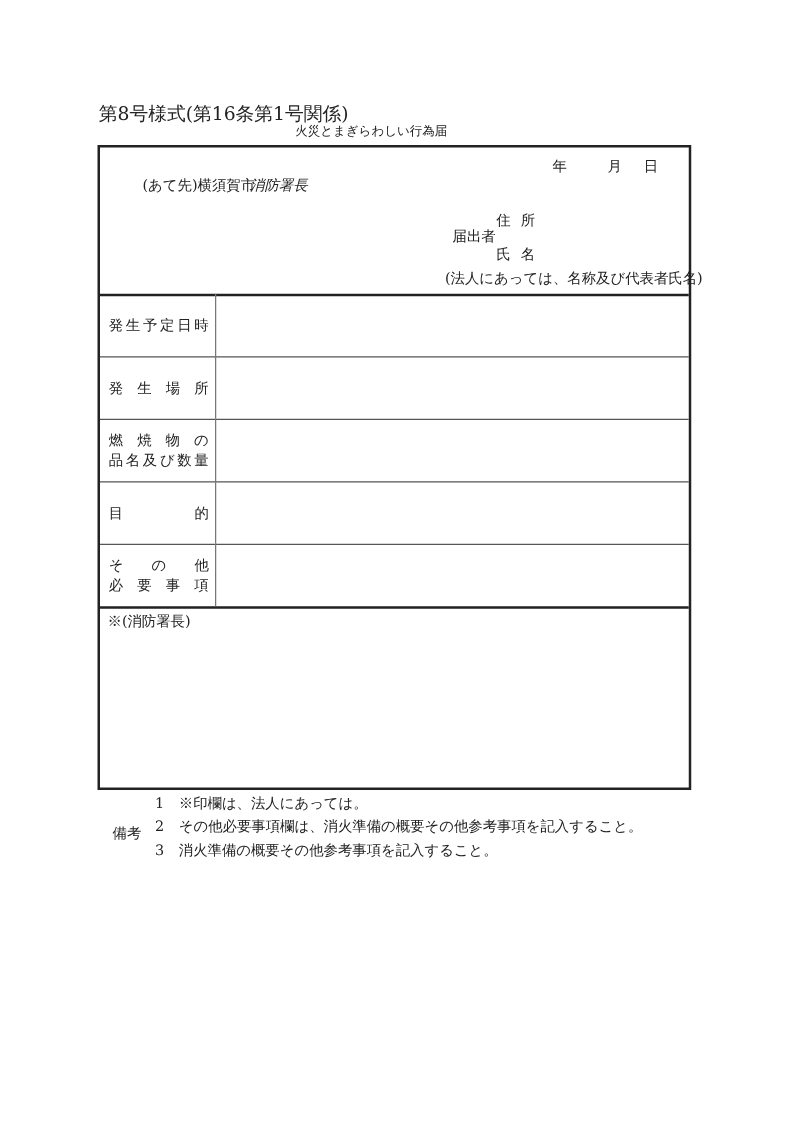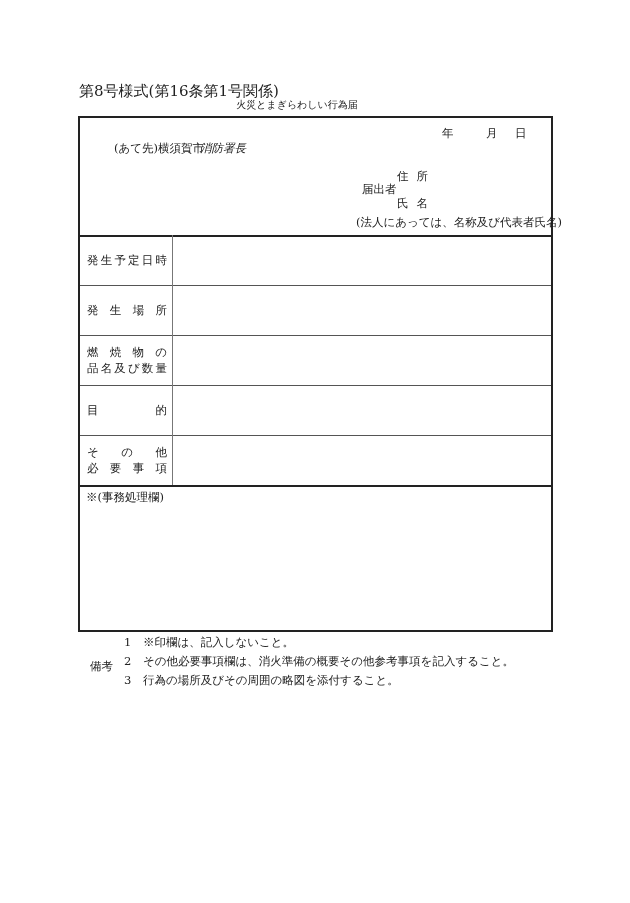--- a/index.html
+++ b/index.html
@@ -156,25 +156,25 @@
             <span>要</span>
             <span>事</span>
             <span>項</span>
           </div>
         </div>
         <div class="value-cell"></div>
       </div>
     </div>
 
   <div class="office-section">
-    <span class="office-label">※(事務処理欄)</span>
+    <span class="office-label">※(消防署長)</span>
   </div>
 </div>
 
 <div class="notes">
   <span class="abs notes-heading">備考</span>
   <span class="abs note-1n">1</span>
-  <span class="abs note-1">※印欄は、記入しないこと。</span>
+  <span class="abs note-1">※印欄は、法人にあっては。</span>
   <span class="abs note-2n">2</span>
   <span class="abs note-2">その他必要事項欄は、消火準備の概要その他参考事項を記入すること。</span>
   <span class="abs note-3n">3</span>
-  <span class="abs note-3">行為の場所及びその周囲の略図を添付すること。</span>
+  <span class="abs note-3">消火準備の概要その他参考事項を記入すること。</span>
 </div>
 
 </body></html>

